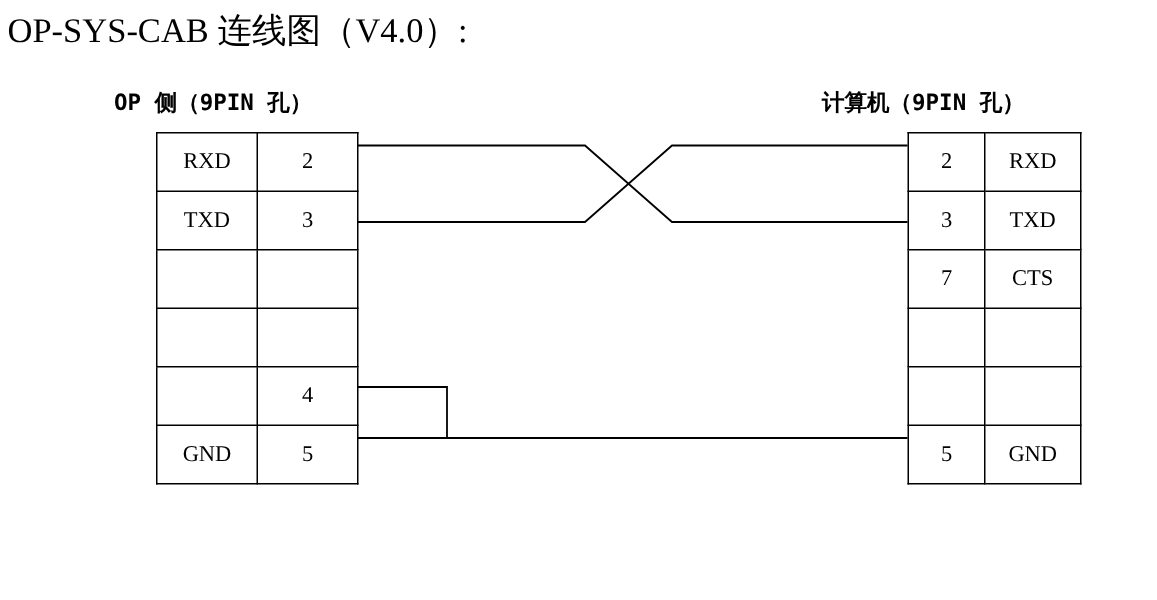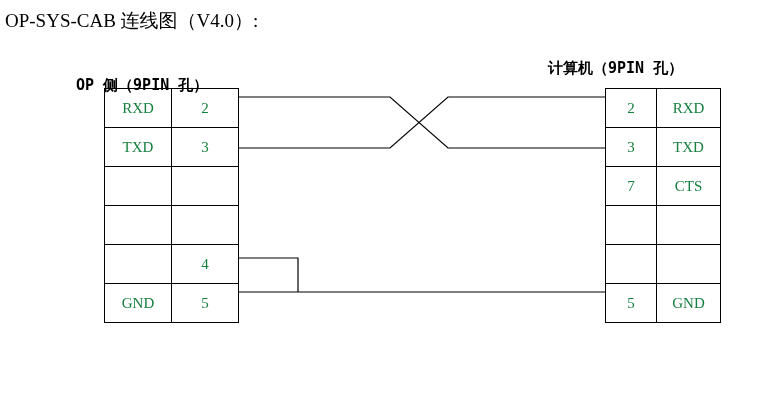--- a/index.html
+++ b/index.html
@@ -13,52 +13,52 @@
     position: relative;
     overflow: hidden;
     font-family: "Liberation Serif", "DejaVu Serif", serif;
     color: #000000;
   }
 
   #page-title {
     position: absolute;
     left: 5px;
     top: 8px;
-    font-size: 19px;
+    font-size: 23px;
     line-height: 26px;
     white-space: nowrap;
     font-family: "Liberation Serif", "DejaVu Serif", serif;
   }
 
   .col-header {
     position: absolute;
     font-family: "DejaVu Sans Mono", "Liberation Mono", monospace;
     font-weight: bold;
     font-size: 15px;
     line-height: 20px;
     white-space: nowrap;
   }
-  #left-header  { left: 76px;  top: 58px; margin-top: 17px; }
+  #left-header  { left: 76px;  top: 58px; }
   #right-header { left: 548px; top: 58px; }
 
   
   .pin-table {
     position: absolute;
     border-collapse: collapse;
     table-layout: fixed;
   }
   .pin-table td {
     border: 1px solid #000000;
     height: 38px;
     padding: 0;
     text-align: center;
     vertical-align: middle;
     font-family: "Liberation Serif", "DejaVu Serif", serif;
     font-size: 15px;
-    color: #15803d;
+    color: #000000;
   }
 
   #left-table  { left: 104px; top: 88px; }
   #right-table { left: 605px; top: 88px; }
 
   #left-table  td.c-signal { width: 66px; }
   #left-table  td.c-pin    { width: 66px; }
   #right-table td.c-pin    { width: 50px; }
   #right-table td.c-signal { width: 63px; }
 

